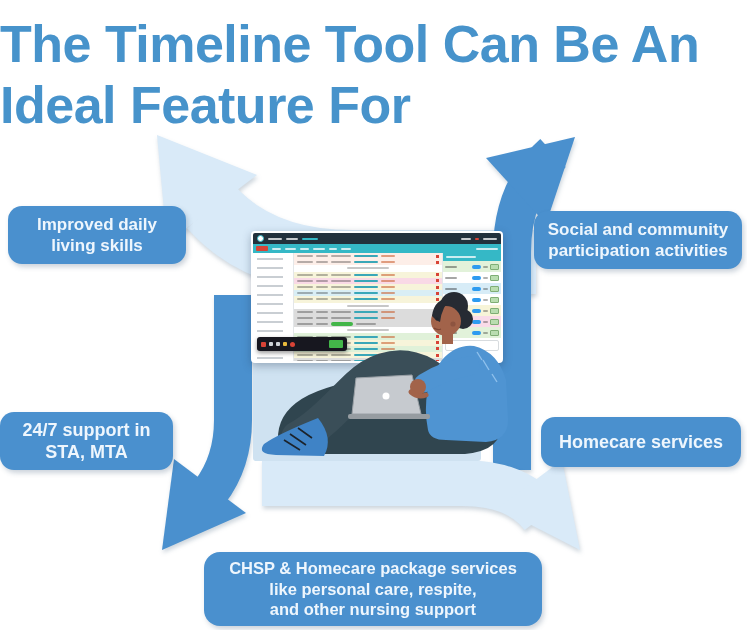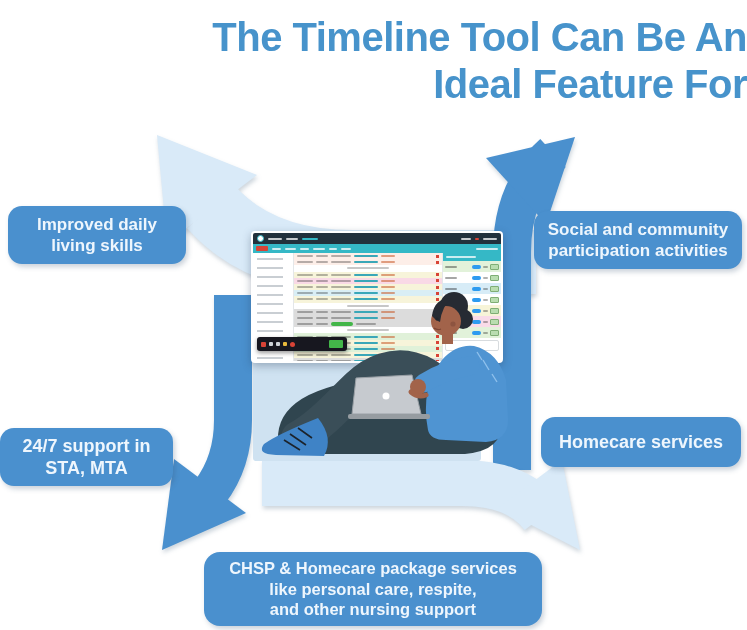--- a/index.html
+++ b/index.html
@@ -5,42 +5,42 @@
   html,body{margin:0;padding:0;}
   body{
     width:747px;height:630px;position:relative;overflow:hidden;
     background:#ffffff;
     font-family:"Liberation Sans", sans-serif;
   }
   .abs{position:absolute;}
   
   .title{
     top:14px;left:0;width:747px;
-    text-align:right;
-    font-size:40px;font-weight:bold;letter-spacing:-0.5px;
+    text-align:left;
+    font-size:52px;font-weight:bold;letter-spacing:-0.5px;
     line-height:1.17;
     color:var(--title-blue,#4793cb);
     white-space:pre-line;
   }
   
   svg.arrows{top:0;left:0;z-index:1;}
   
   .bbox{
     background:var(--box-blue,#4a90ce);
     color:#eef6fd;
     border-radius:14px;
     display:flex;align-items:center;justify-content:center;
     text-align:center;font-weight:bold;
     white-space:pre-line;line-height:1.25;
     box-shadow:2px 3px 5px rgba(50,80,110,.25);
     z-index:6;
   }
   .bbox.tl{left:8px;top:206px;width:178px;height:58px;font-size:17px;}
   .bbox.tr{left:534px;top:211px;width:208px;height:58px;font-size:17px;}
-  .bbox.bl{left:0px;top:412px;width:173px;height:58px;font-size:18px;margin-top:16px;}
+  .bbox.bl{left:0px;top:412px;width:173px;height:58px;font-size:18px;}
   .bbox.br{left:541px;top:417px;width:200px;height:50px;font-size:18px;}
   .bbox.bc{left:204px;top:552px;width:338px;height:74px;font-size:16.5px;border-radius:16px;}
   
   .pale-panel{
     left:253px;top:351px;width:228px;height:110px;
     background:var(--panel-pale,#cfe2f1);border-radius:3px;z-index:2;
   }
   .appcard{
     left:251px;top:231px;width:252px;height:132px;
     background:#fff;border-radius:4px;padding:2px;

